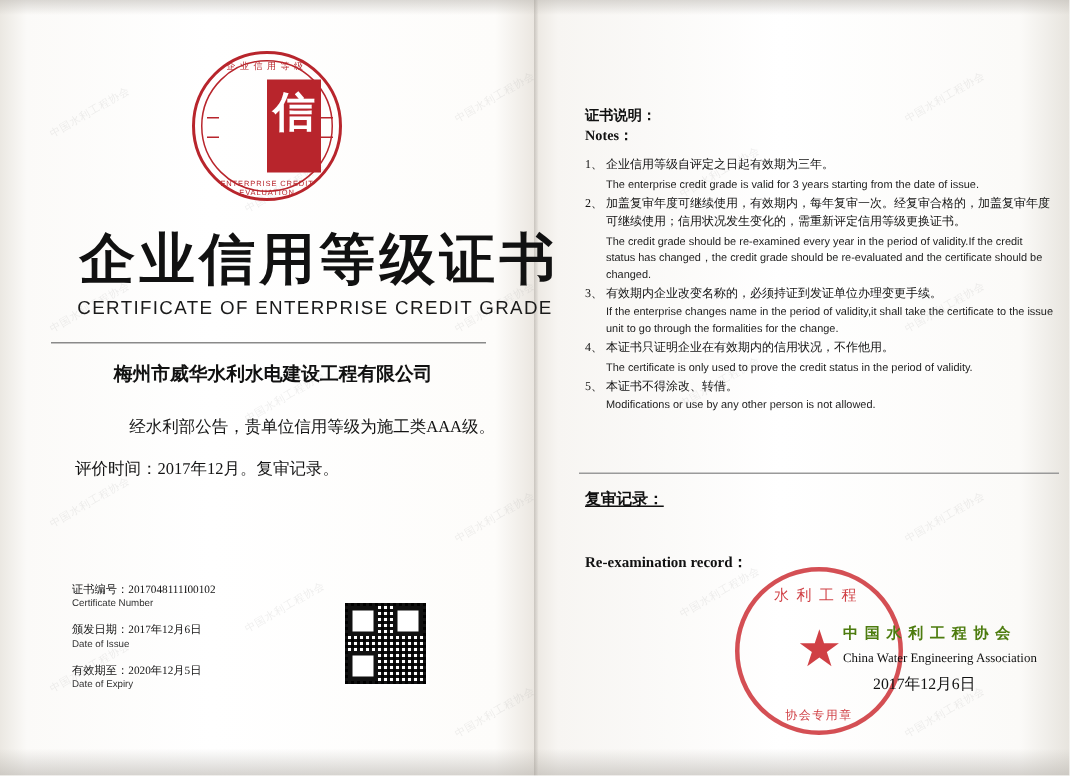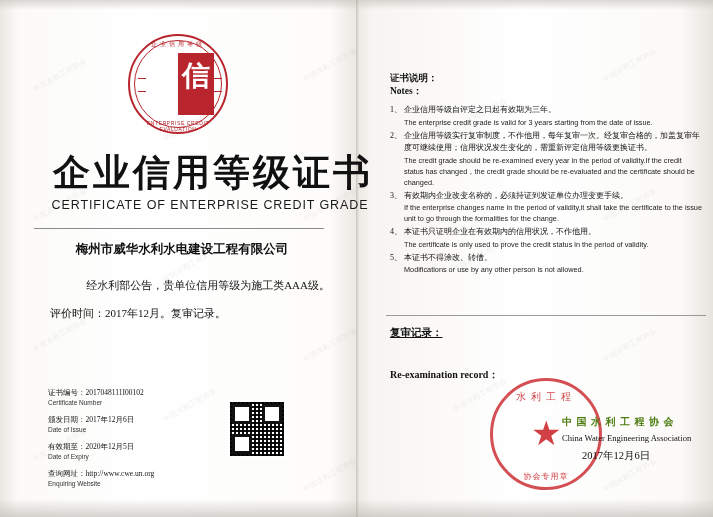--- a/index.html
+++ b/index.html
@@ -443,24 +443,20 @@
         <div class="info-en">Certificate Number</div>
       </div>
       <div class="info-row">
         <div class="info-cn">颁发日期：2017年12月6日</div>
         <div class="info-en">Date of Issue</div>
       </div>
       <div class="info-row">
         <div class="info-cn">有效期至：2020年12月5日</div>
         <div class="info-en">Date of Expiry</div>
       </div>
-      <div class="info-row">
-        <div class="info-cn">查询网址：http://www.cwe.un.org</div>
-        <div class="info-en">Enquiring Website</div>
-      </div>
     </div>
 
     <div class="qr">
       <div class="qr-b"></div>
     </div>
   </div>
 
   <div class="right">
 
     <div class="notes-head">
@@ -472,21 +468,21 @@
       <div class="note">
         <div class="note-num">1、</div>
         <div class="note-body">
           <div class="note-cn">企业信用等级自评定之日起有效期为三年。</div>
           <div class="note-en">The enterprise credit grade is valid for 3 years starting from the date of issue.</div>
         </div>
       </div>
       <div class="note">
         <div class="note-num">2、</div>
         <div class="note-body">
-          <div class="note-cn">企业信用等级实行复审制度，不作他用，每年复审一次。经复审合格的，加盖复审年度可继续使用；信用状况发生变化的，需重新评定信用等级更换证书。</div>
+          <div class="note-cn">加盖复审年度可继续使用，有效期内，每年复审一次。经复审合格的，加盖复审年度可继续使用；信用状况发生变化的，需重新评定信用等级更换证书。</div>
           <div class="note-en">The credit grade should be re-examined every year in the period of  validity.If the credit status has changed，the credit grade should be re-evaluated and the certificate should be changed.</div>
         </div>
       </div>
       <div class="note">
         <div class="note-num">3、</div>
         <div class="note-body">
           <div class="note-cn">有效期内企业改变名称的，必须持证到发证单位办理变更手续。</div>
           <div class="note-en">If the enterprise changes name in the period of validity,it shall take the certificate to the issue unit to go through the formalities for the change.</div>
         </div>
       </div>

